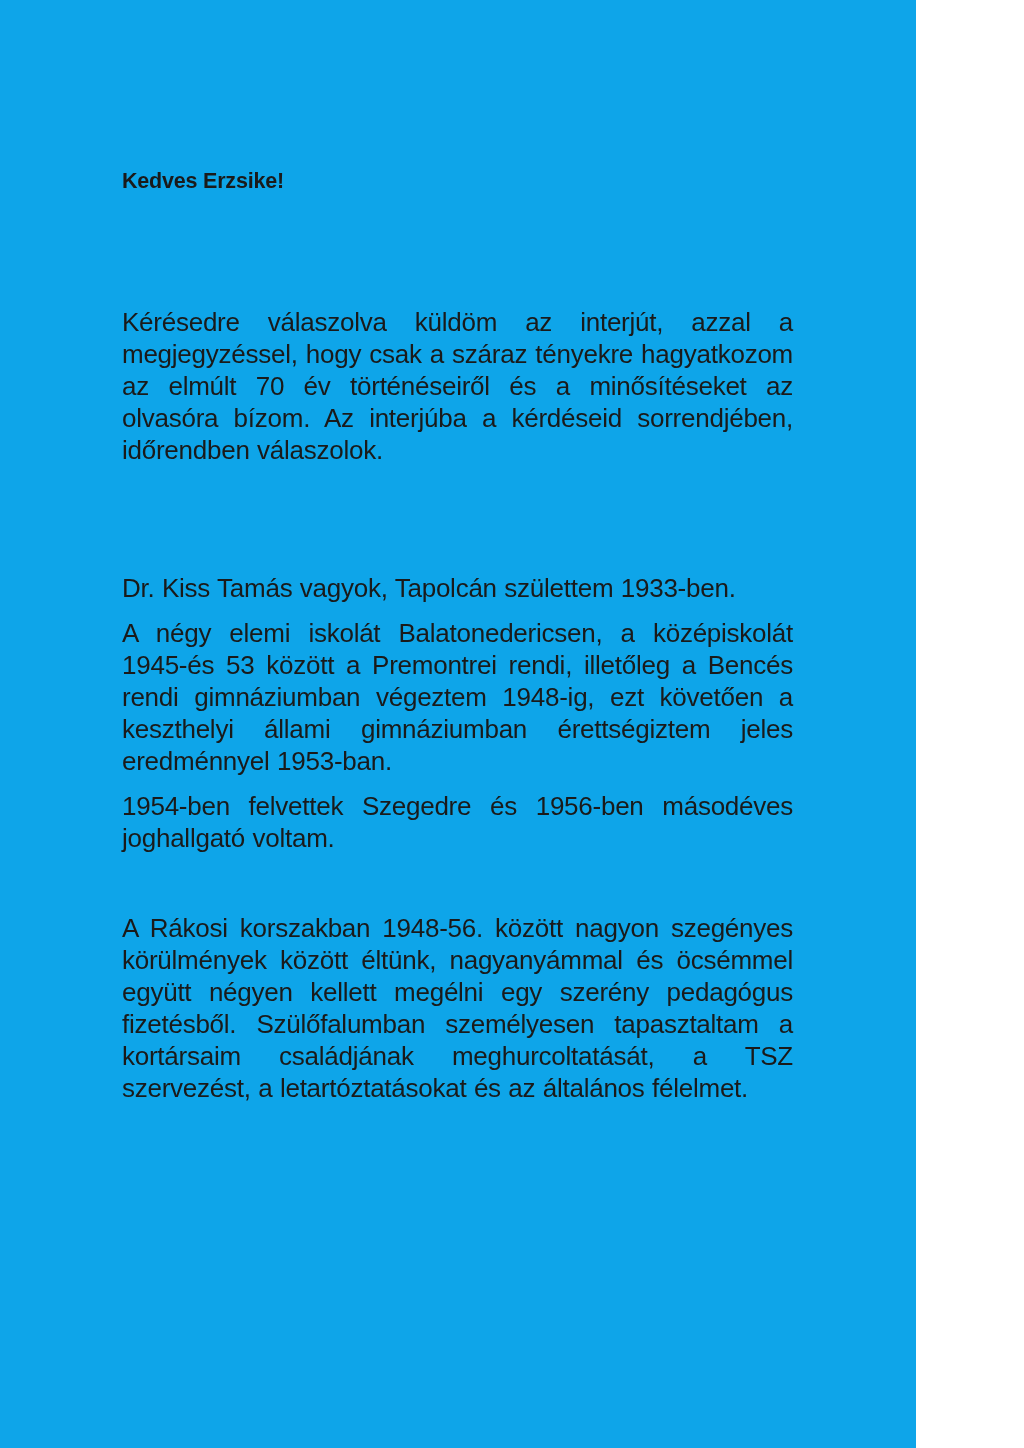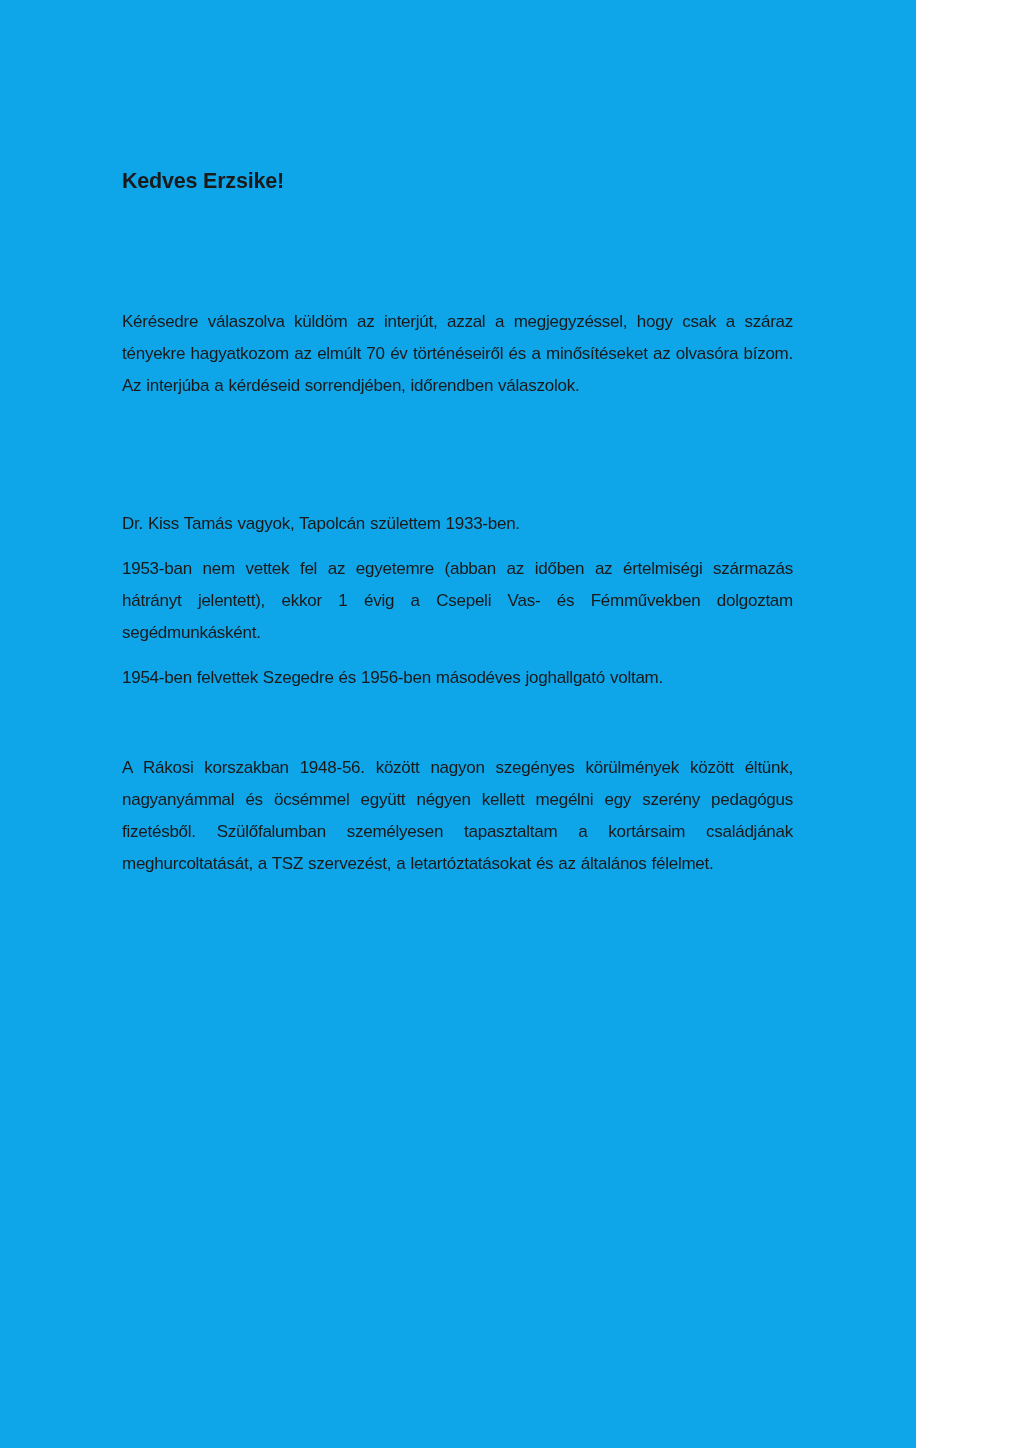--- a/index.html
+++ b/index.html
@@ -23,21 +23,21 @@
   }
   .greeting {
     font-size: 21.5px;
     font-weight: 700;
     line-height: 26px;
     letter-spacing: -0.2px;
     margin: 0 0 112px 0;
     text-align: left;
   }
   .para {
-    font-size: 17px;
+    font-size: 26px;
     line-height: 32px;
     letter-spacing: -0.25px;
     word-spacing: 0.5px;
     margin: 0 0 13px 0;
     text-align: justify;
     text-justify: inter-word;
   }
   .gap-after-xl {
     margin-bottom: 106px;
   }
@@ -55,20 +55,20 @@
 
   <h1 class="greeting">Kedves Erzsike!</h1>
 
   <p class="para gap-after-xl">Kérésedre válaszolva küldöm az interjút, azzal a megjegyzéssel, hogy csak a száraz tényekre hagyatkozom az elmúlt 70 év történéseiről és a minősítéseket az olvasóra bízom. Az interjúba a kérdéseid sorrendjében, időrendben válaszolok.</p>
 
   <p class="para">Dr. Kiss Tamás vagyok, Tapolcán születtem 1933-ben.</p>
 
 
 
 
+  <p class="para">A négy elemi iskolát Balatonedericsen, a középiskolát 1945-és 53 között a Premontrei rendi, illetőleg a Bencés rendi gimnáziumban végeztem 1948-ig, ezt követően a keszthelyi állami gimnáziumban érettségiztem jeles eredménnyel 1953-ban.</p>
 
-  <p class="para">1953-ban nem vettek fel az egyetemre (abban az időben az értelmiségi származás hátrányt jelentett), ekkor 1 évig a Csepeli Vas- és Fémművekben dolgoztam segédmunkásként.</p>
 
   <p class="para gap-after-lg">1954-ben felvettek Szegedre és 1956-ben másodéves joghallgató voltam.</p>
 
   <p class="para">A Rákosi korszakban 1948-56. között nagyon szegényes körülmények között éltünk, nagyanyámmal és öcsémmel együtt négyen kellett megélni egy szerény pedagógus fizetésből. Szülőfalumban személyesen tapasztaltam a kortársaim családjának meghurcoltatását, a TSZ szervezést, a letartóztatásokat és az általános félelmet.</p>
 
 </div>
 
 </body></html>

